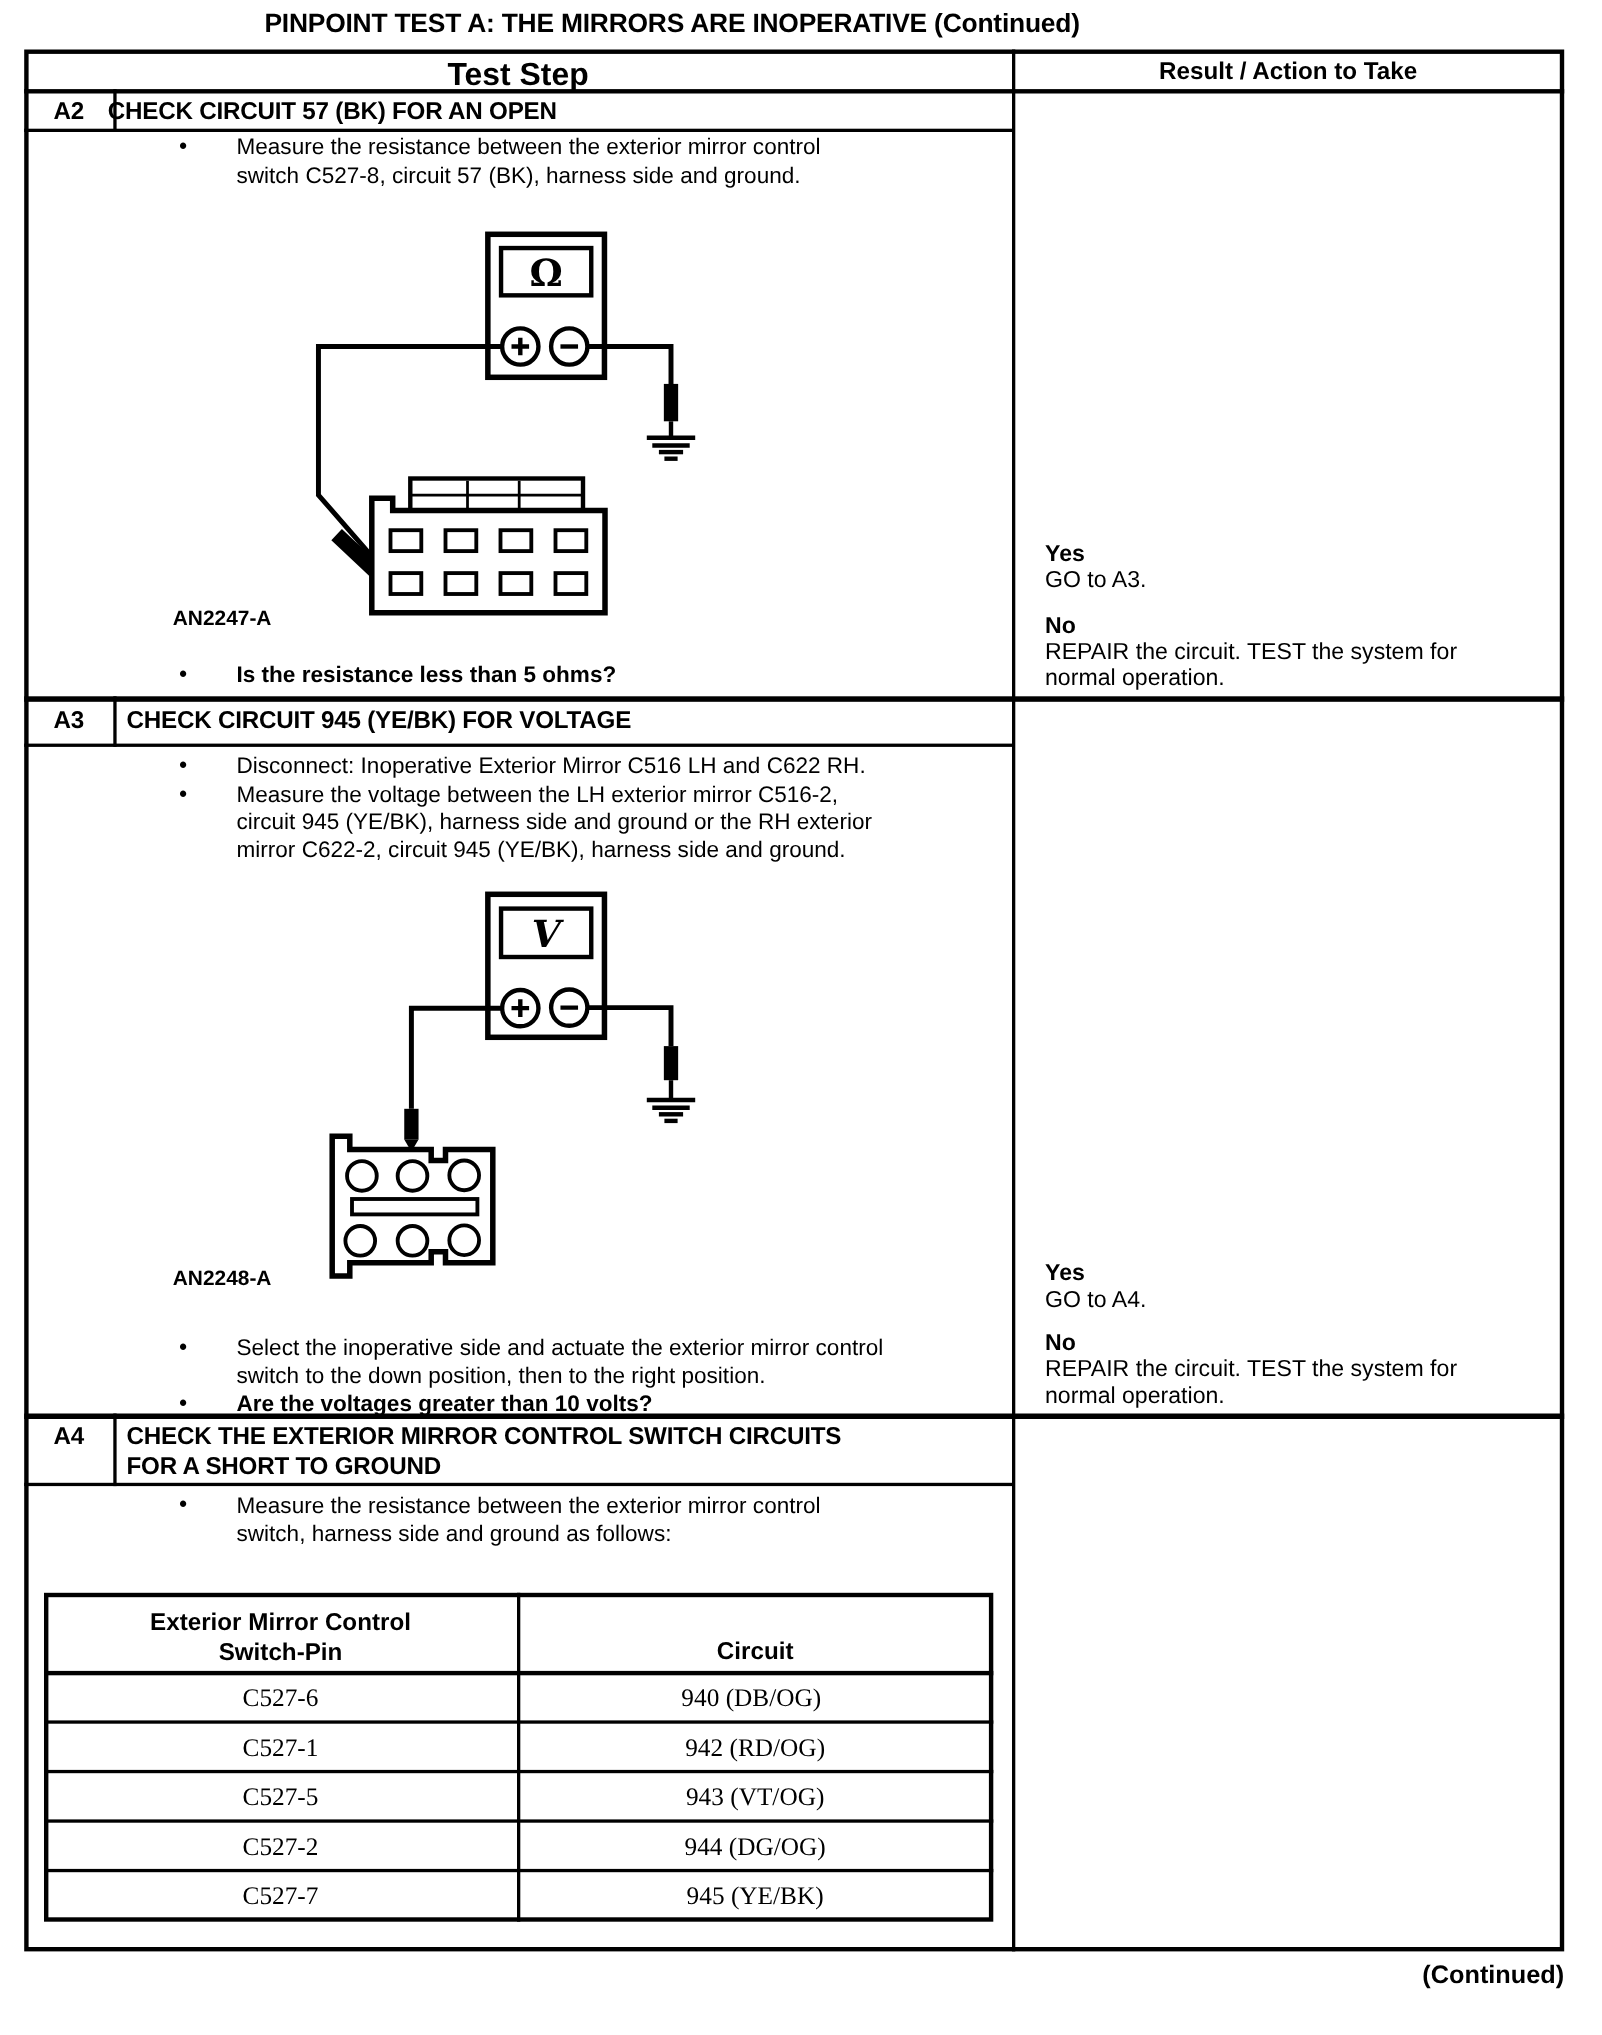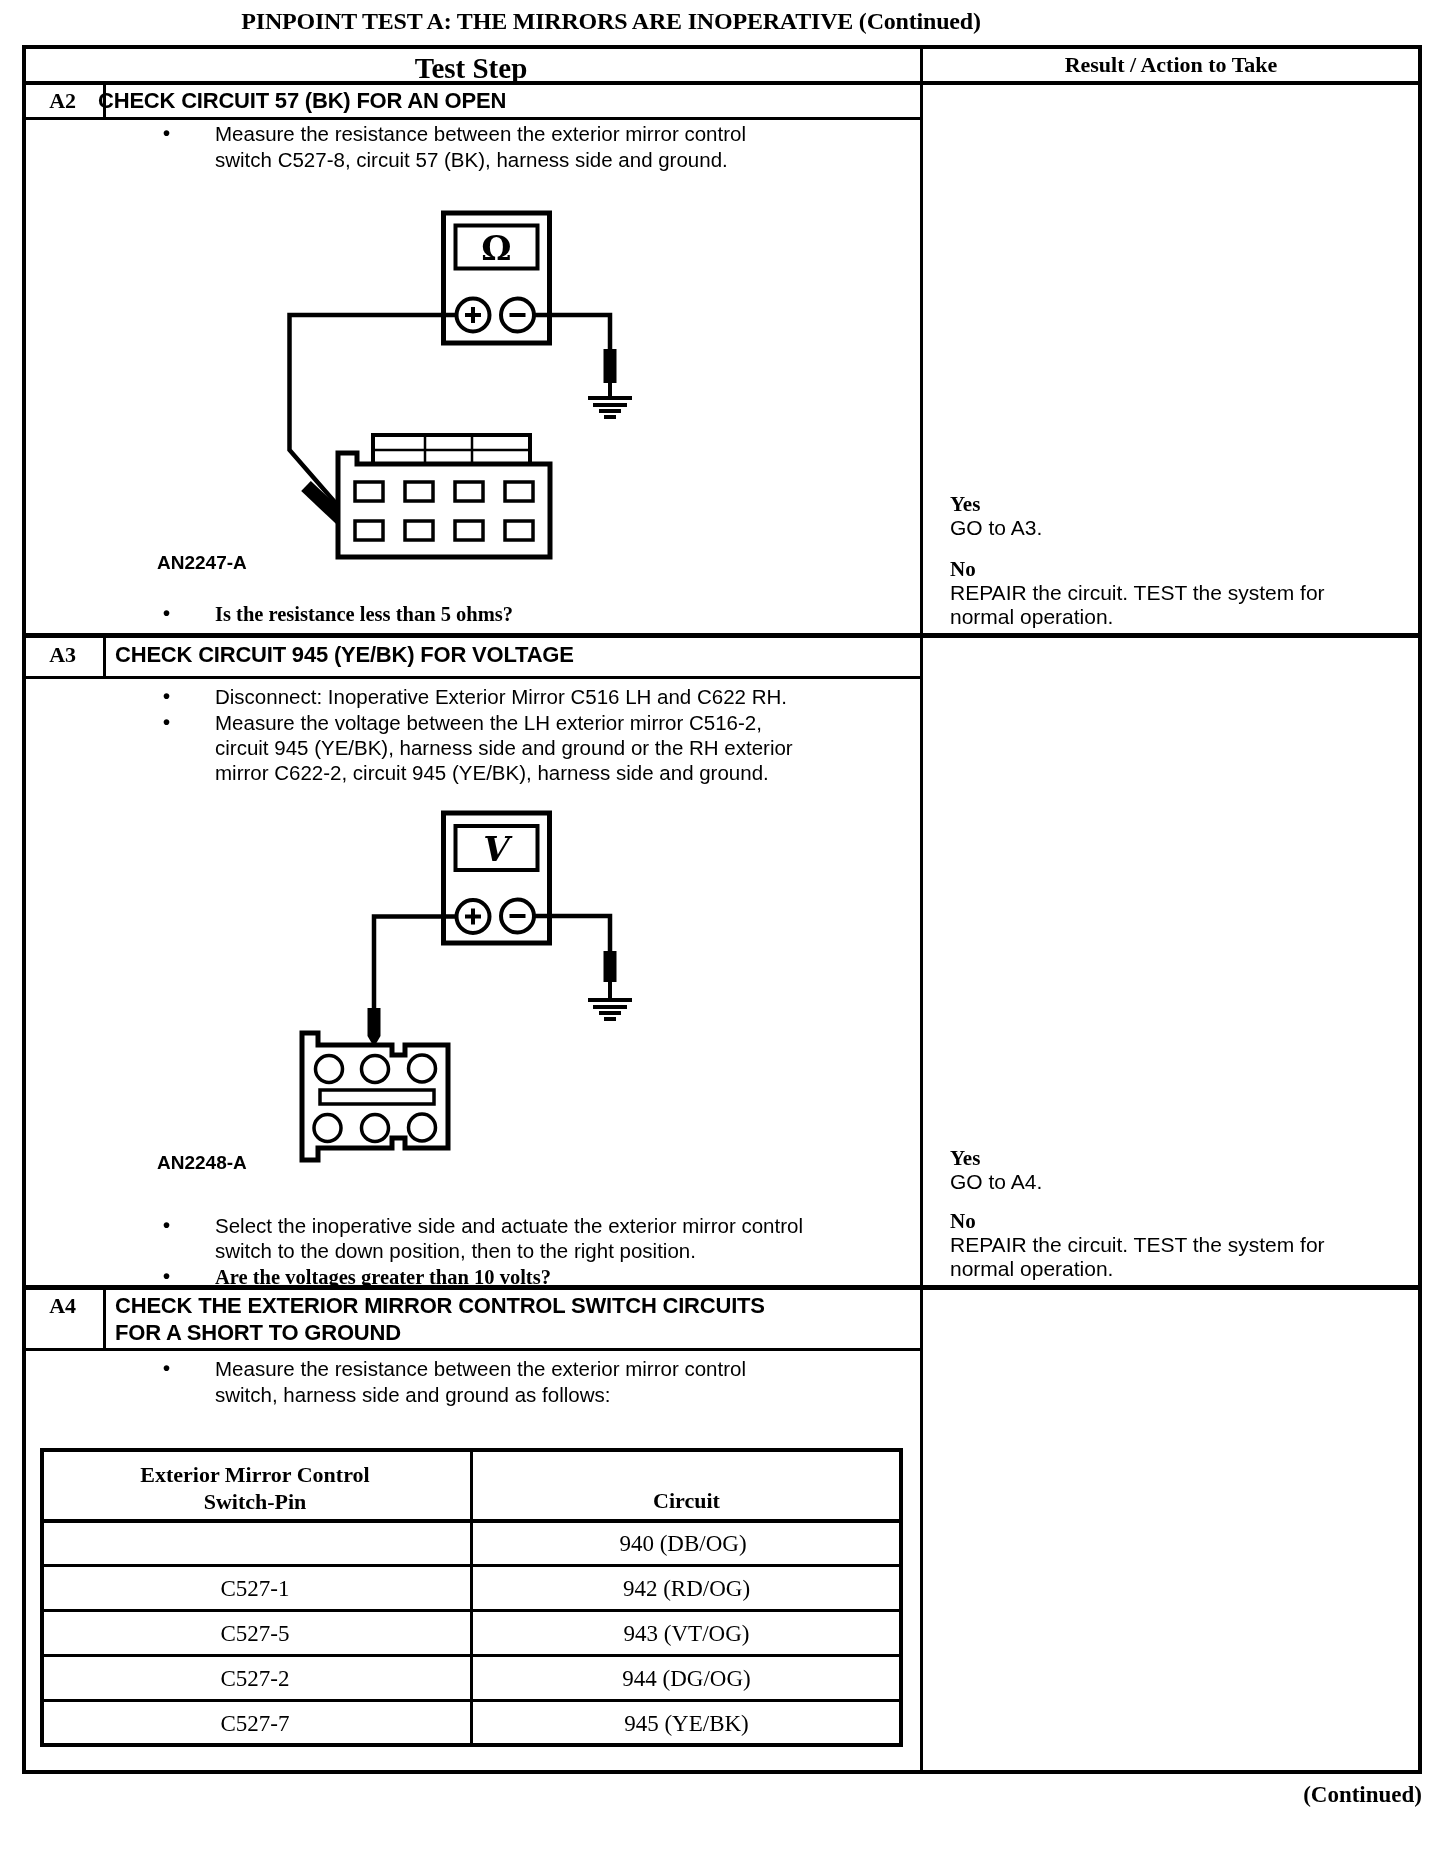--- a/index.html
+++ b/index.html
@@ -3,21 +3,21 @@
 <meta charset="utf-8">
 <style>
   html,body{margin:0;padding:0;background:#fff;}
   .page{position:relative;width:1456px;height:1850px;background:#ffffff;
         font-family:"Liberation Sans",sans-serif;color:#000;overflow:hidden;}
   .abs{position:absolute;}
   .hl{position:absolute;background:#000;height:3px;}
   .vl{position:absolute;background:#000;width:3px;}
   .frame{position:absolute;border:4px solid #000;box-sizing:border-box;background:transparent;}
   .t{position:absolute;white-space:nowrap;}
-  .b{font-weight:bold;font-family:Liberation Serif, serif;}
+  .b{font-weight:bold;}
   .c{text-align:center;}
   .body-txt{font-size:20.5px;line-height:26px;letter-spacing:0;}
   .right-txt{font-size:21px;line-height:24px;}
   .band{font-size:22px;font-weight:bold;letter-spacing:-0.2px;}
   .dot{font-size:20px;font-weight:bold;}
   .serif-cell{font-family:"Liberation Serif",serif;font-size:23px;}
   .fig-label{font-size:19px;font-weight:bold;}
   .nw{white-space:nowrap;}
   svg text{font-family:"DejaVu Serif",serif;}
 </style>
@@ -210,20 +210,21 @@
   <div class="hl" style="left:40px;top:1609px;width:863px;"></div>
   <div class="hl" style="left:40px;top:1654px;width:863px;"></div>
   <div class="hl" style="left:40px;top:1699px;width:863px;"></div>
 
   <div class="abs b c" style="left:40px;top:1461px;width:430px;font-size:22px;line-height:27px;">
     <div>Exterior Mirror Control</div>
     <div>Switch-Pin</div>
   </div>
   <div class="t b c" style="left:470px;top:1488px;width:433px;font-size:22px;">Circuit</div>
 
+  <div class="t c serif-cell" style="left:40px;top:1531px;width:430px;">C527-6</div>
   <div class="t c serif-cell" style="left:470px;top:1531px;width:426px;">940 (DB/OG)</div>
   <div class="t c serif-cell" style="left:40px;top:1576px;width:430px;">C527-1</div>
   <div class="t c serif-cell" style="left:470px;top:1576px;width:433px;">942 (RD/OG)</div>
   <div class="t c serif-cell" style="left:40px;top:1621px;width:430px;">C527-5</div>
   <div class="t c serif-cell" style="left:470px;top:1621px;width:433px;">943 (VT/OG)</div>
   <div class="t c serif-cell" style="left:40px;top:1666px;width:430px;">C527-2</div>
   <div class="t c serif-cell" style="left:470px;top:1666px;width:433px;">944 (DG/OG)</div>
   <div class="t c serif-cell" style="left:40px;top:1711px;width:430px;">C527-7</div>
   <div class="t c serif-cell" style="left:470px;top:1711px;width:433px;">945 (YE/BK)</div>
 

